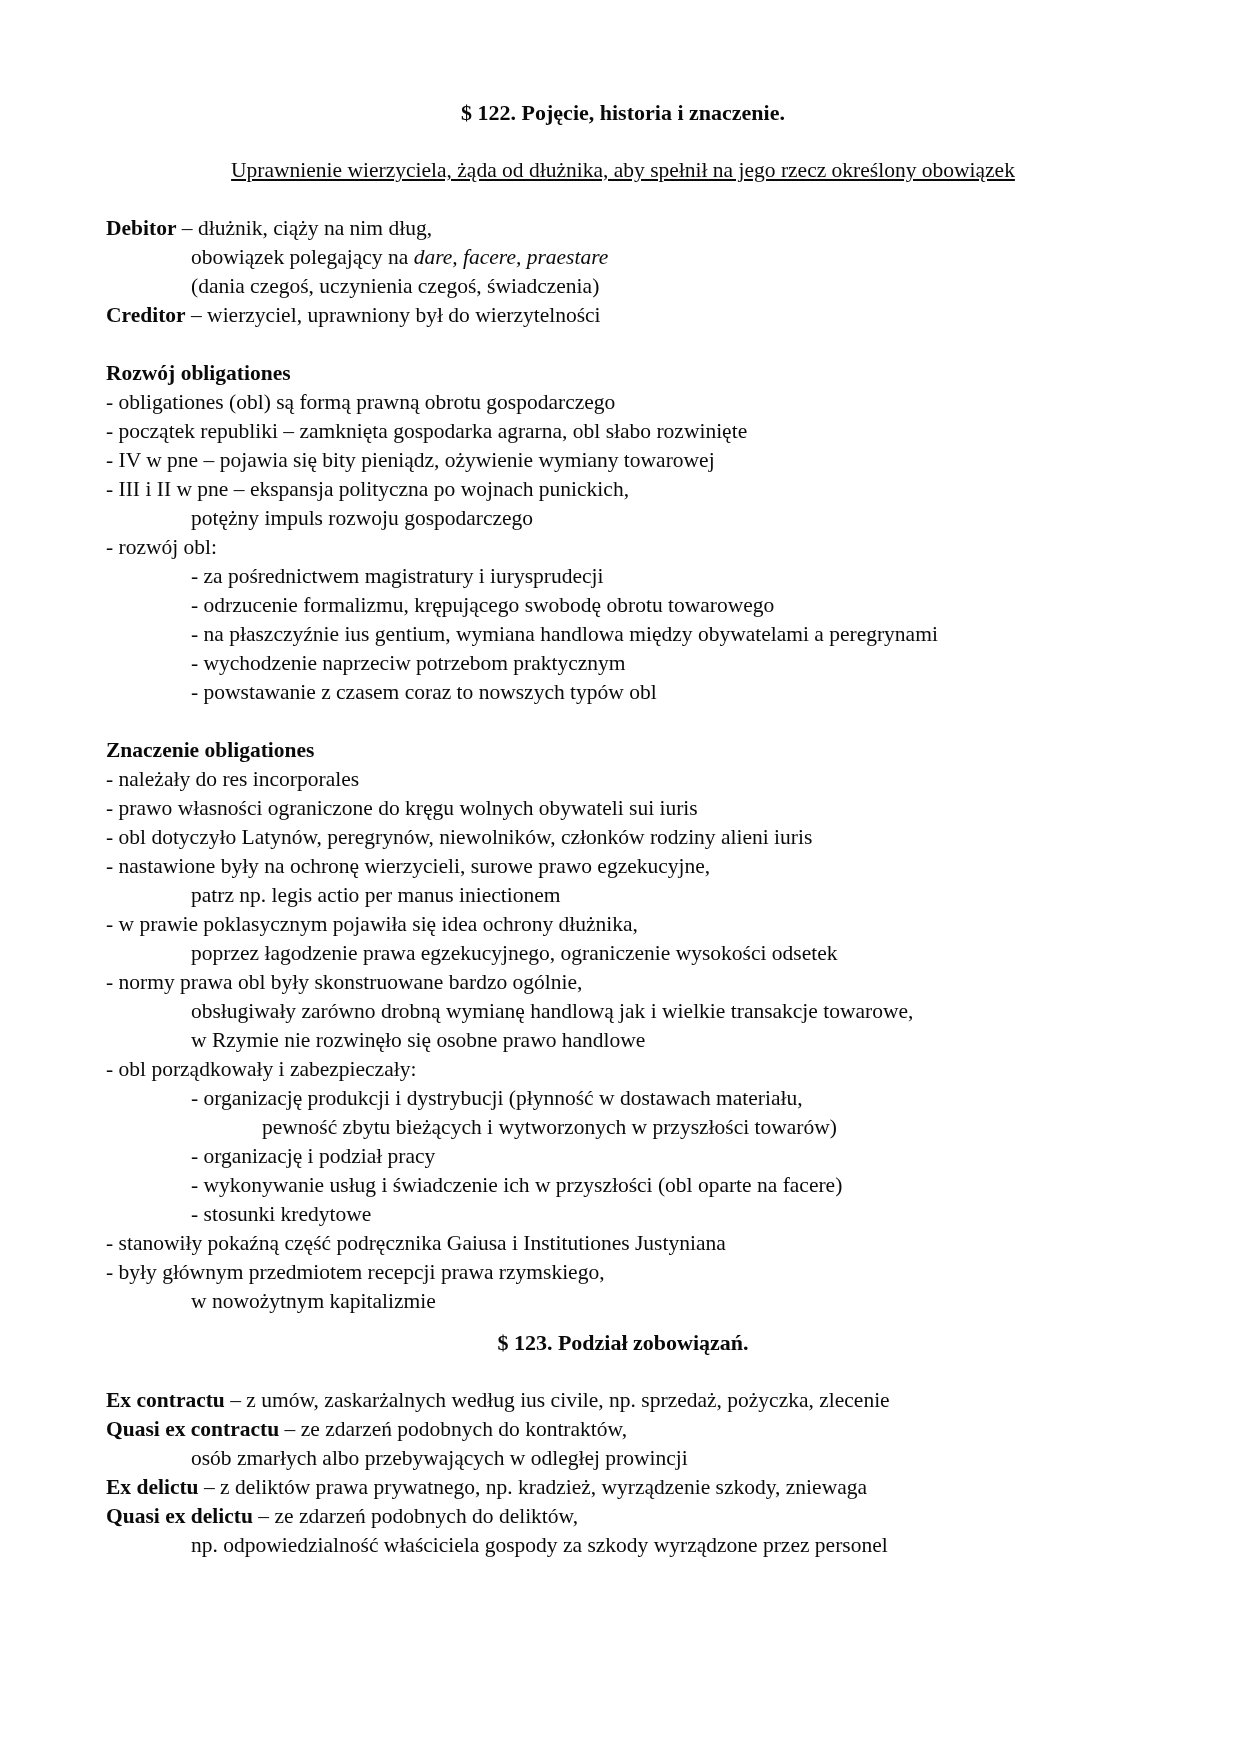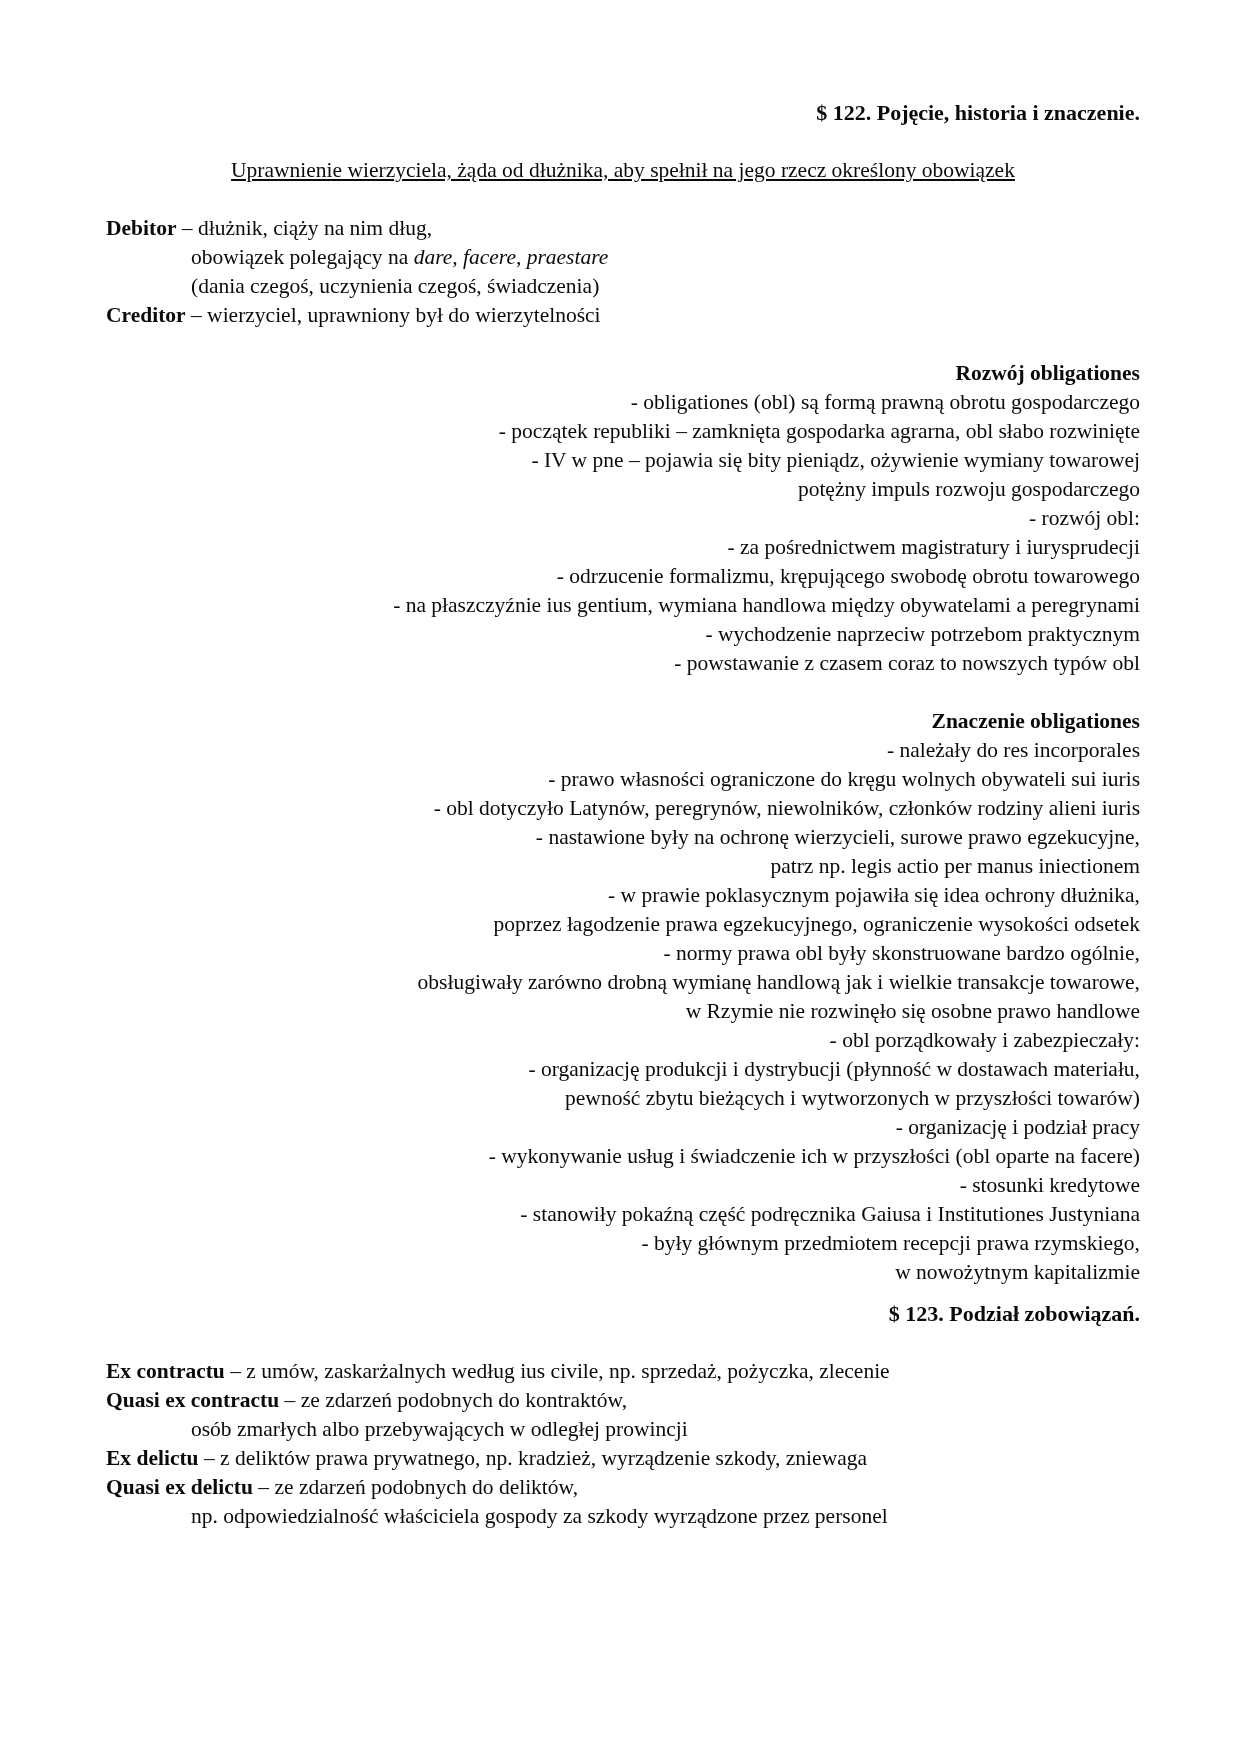--- a/index.html
+++ b/index.html
@@ -16,31 +16,31 @@
     height: 1754px;
     padding: 98px 100px 40px 106px;
     font-size: 21.5px;
     line-height: 29px;
     overflow: hidden;
   }
   p { margin: 0; }
   .center-title {
     font-size: 22px;
     font-weight: bold;
-    text-align: right;
+    text-align: center;
     line-height: 29px;
     margin: 0 0 29px 0;
   }
   .thesis {
     text-decoration: underline;
     margin: 0 0 29px 0;
     text-align: center;
   }
   .heading { font-weight: bold; }
-  .gap { margin-top: 29px; text-align: right; }
+  .gap { margin-top: 29px; }
   .i1 { padding-left: 85px; }
   .i2 { padding-left: 156px; }
   .term { font-weight: bold; }
   .lat { font-style: italic; }
 </style>
 </head>
 <body>
 
 <div class="page">
 
@@ -53,20 +53,21 @@
     <p class="i1"><span>obowiązek polegający na </span><span class="lat">dare, facere, praestare</span></p>
     <p class="i1">(dania czegoś, uczynienia czegoś, świadczenia)</p>
     <p><span class="term">Creditor</span><span> – wierzyciel, uprawniony był do wierzytelności</span></p>
   </div>
 
   <div class="gap">
     <p class="heading">Rozwój obligationes</p>
     <p>- obligationes (obl) są formą prawną obrotu gospodarczego</p>
     <p>- początek republiki – zamknięta gospodarka agrarna, obl słabo rozwinięte</p>
     <p>- IV w pne – pojawia się bity pieniądz, ożywienie wymiany towarowej</p>
+    <p>- III i II w pne – ekspansja polityczna po wojnach punickich,</p>
     <p class="i1">potężny impuls rozwoju gospodarczego</p>
     <p>- rozwój obl:</p>
     <p class="i1">- za pośrednictwem magistratury i iurysprudecji</p>
     <p class="i1">- odrzucenie formalizmu, krępującego swobodę obrotu towarowego</p>
     <p class="i1">- na płaszczyźnie ius gentium, wymiana handlowa między obywatelami a peregrynami</p>
     <p class="i1">- wychodzenie naprzeciw potrzebom praktycznym</p>
     <p class="i1">- powstawanie z czasem coraz to nowszych typów obl</p>
   </div>
 
   <div class="gap">

